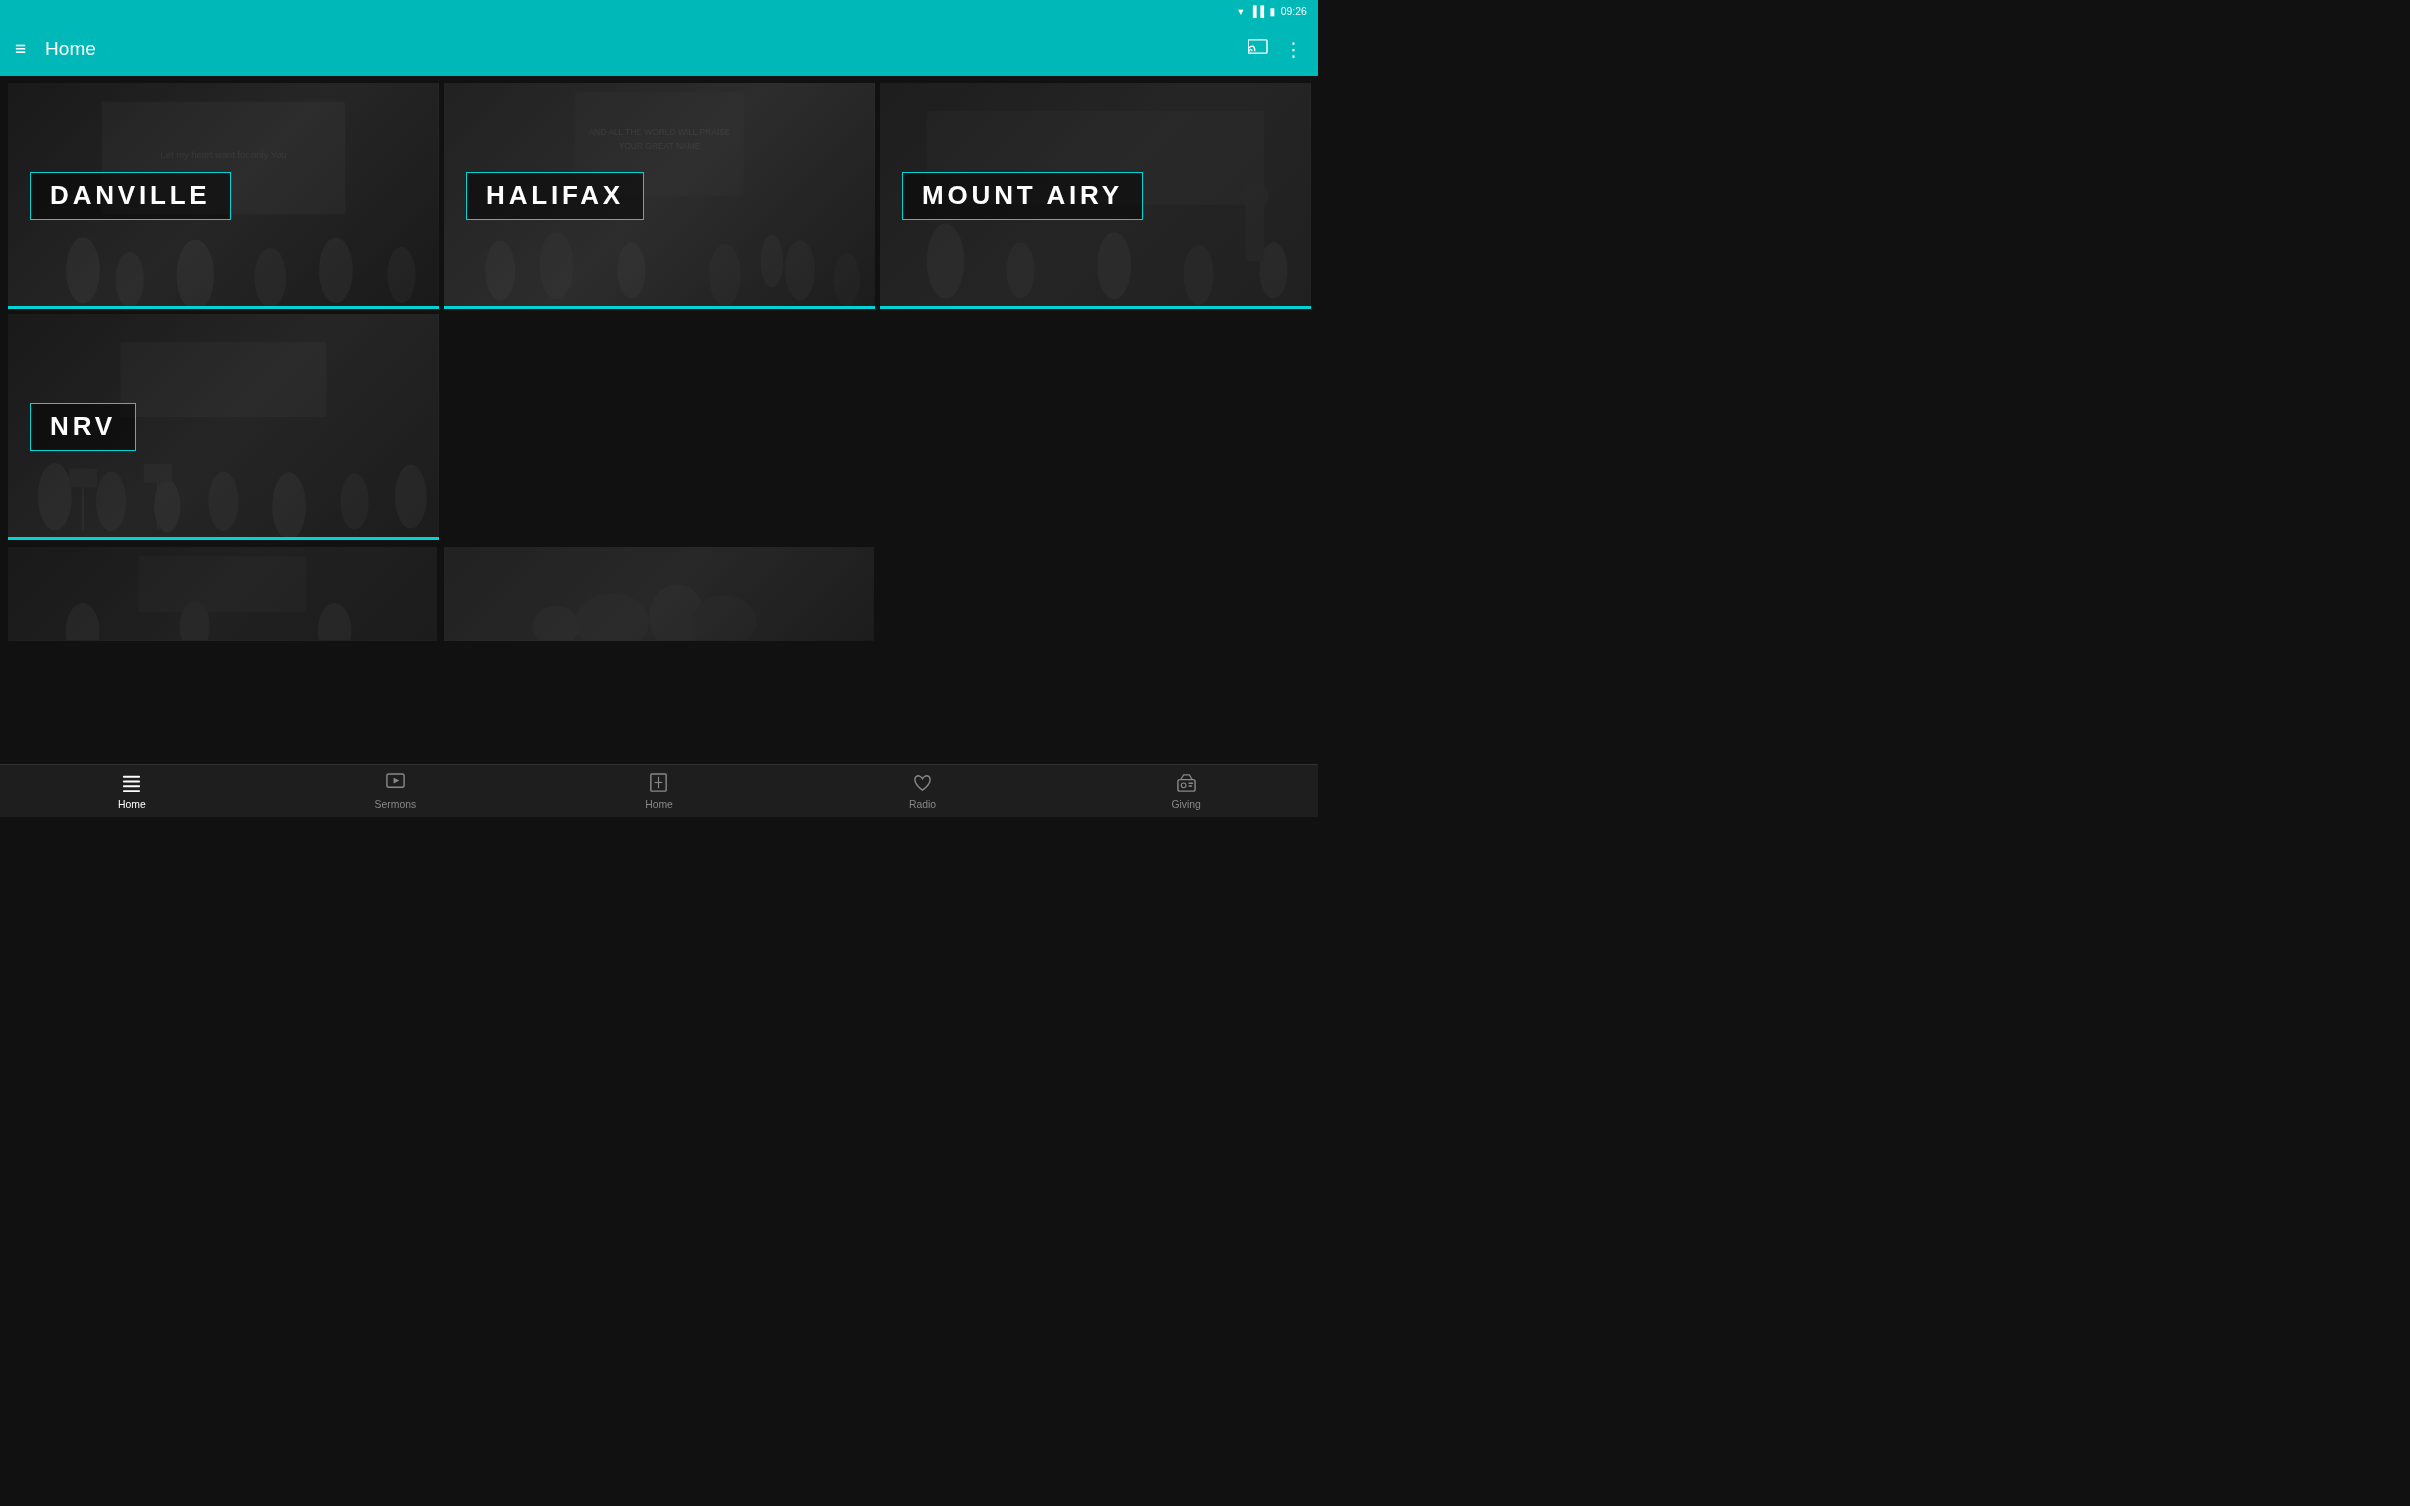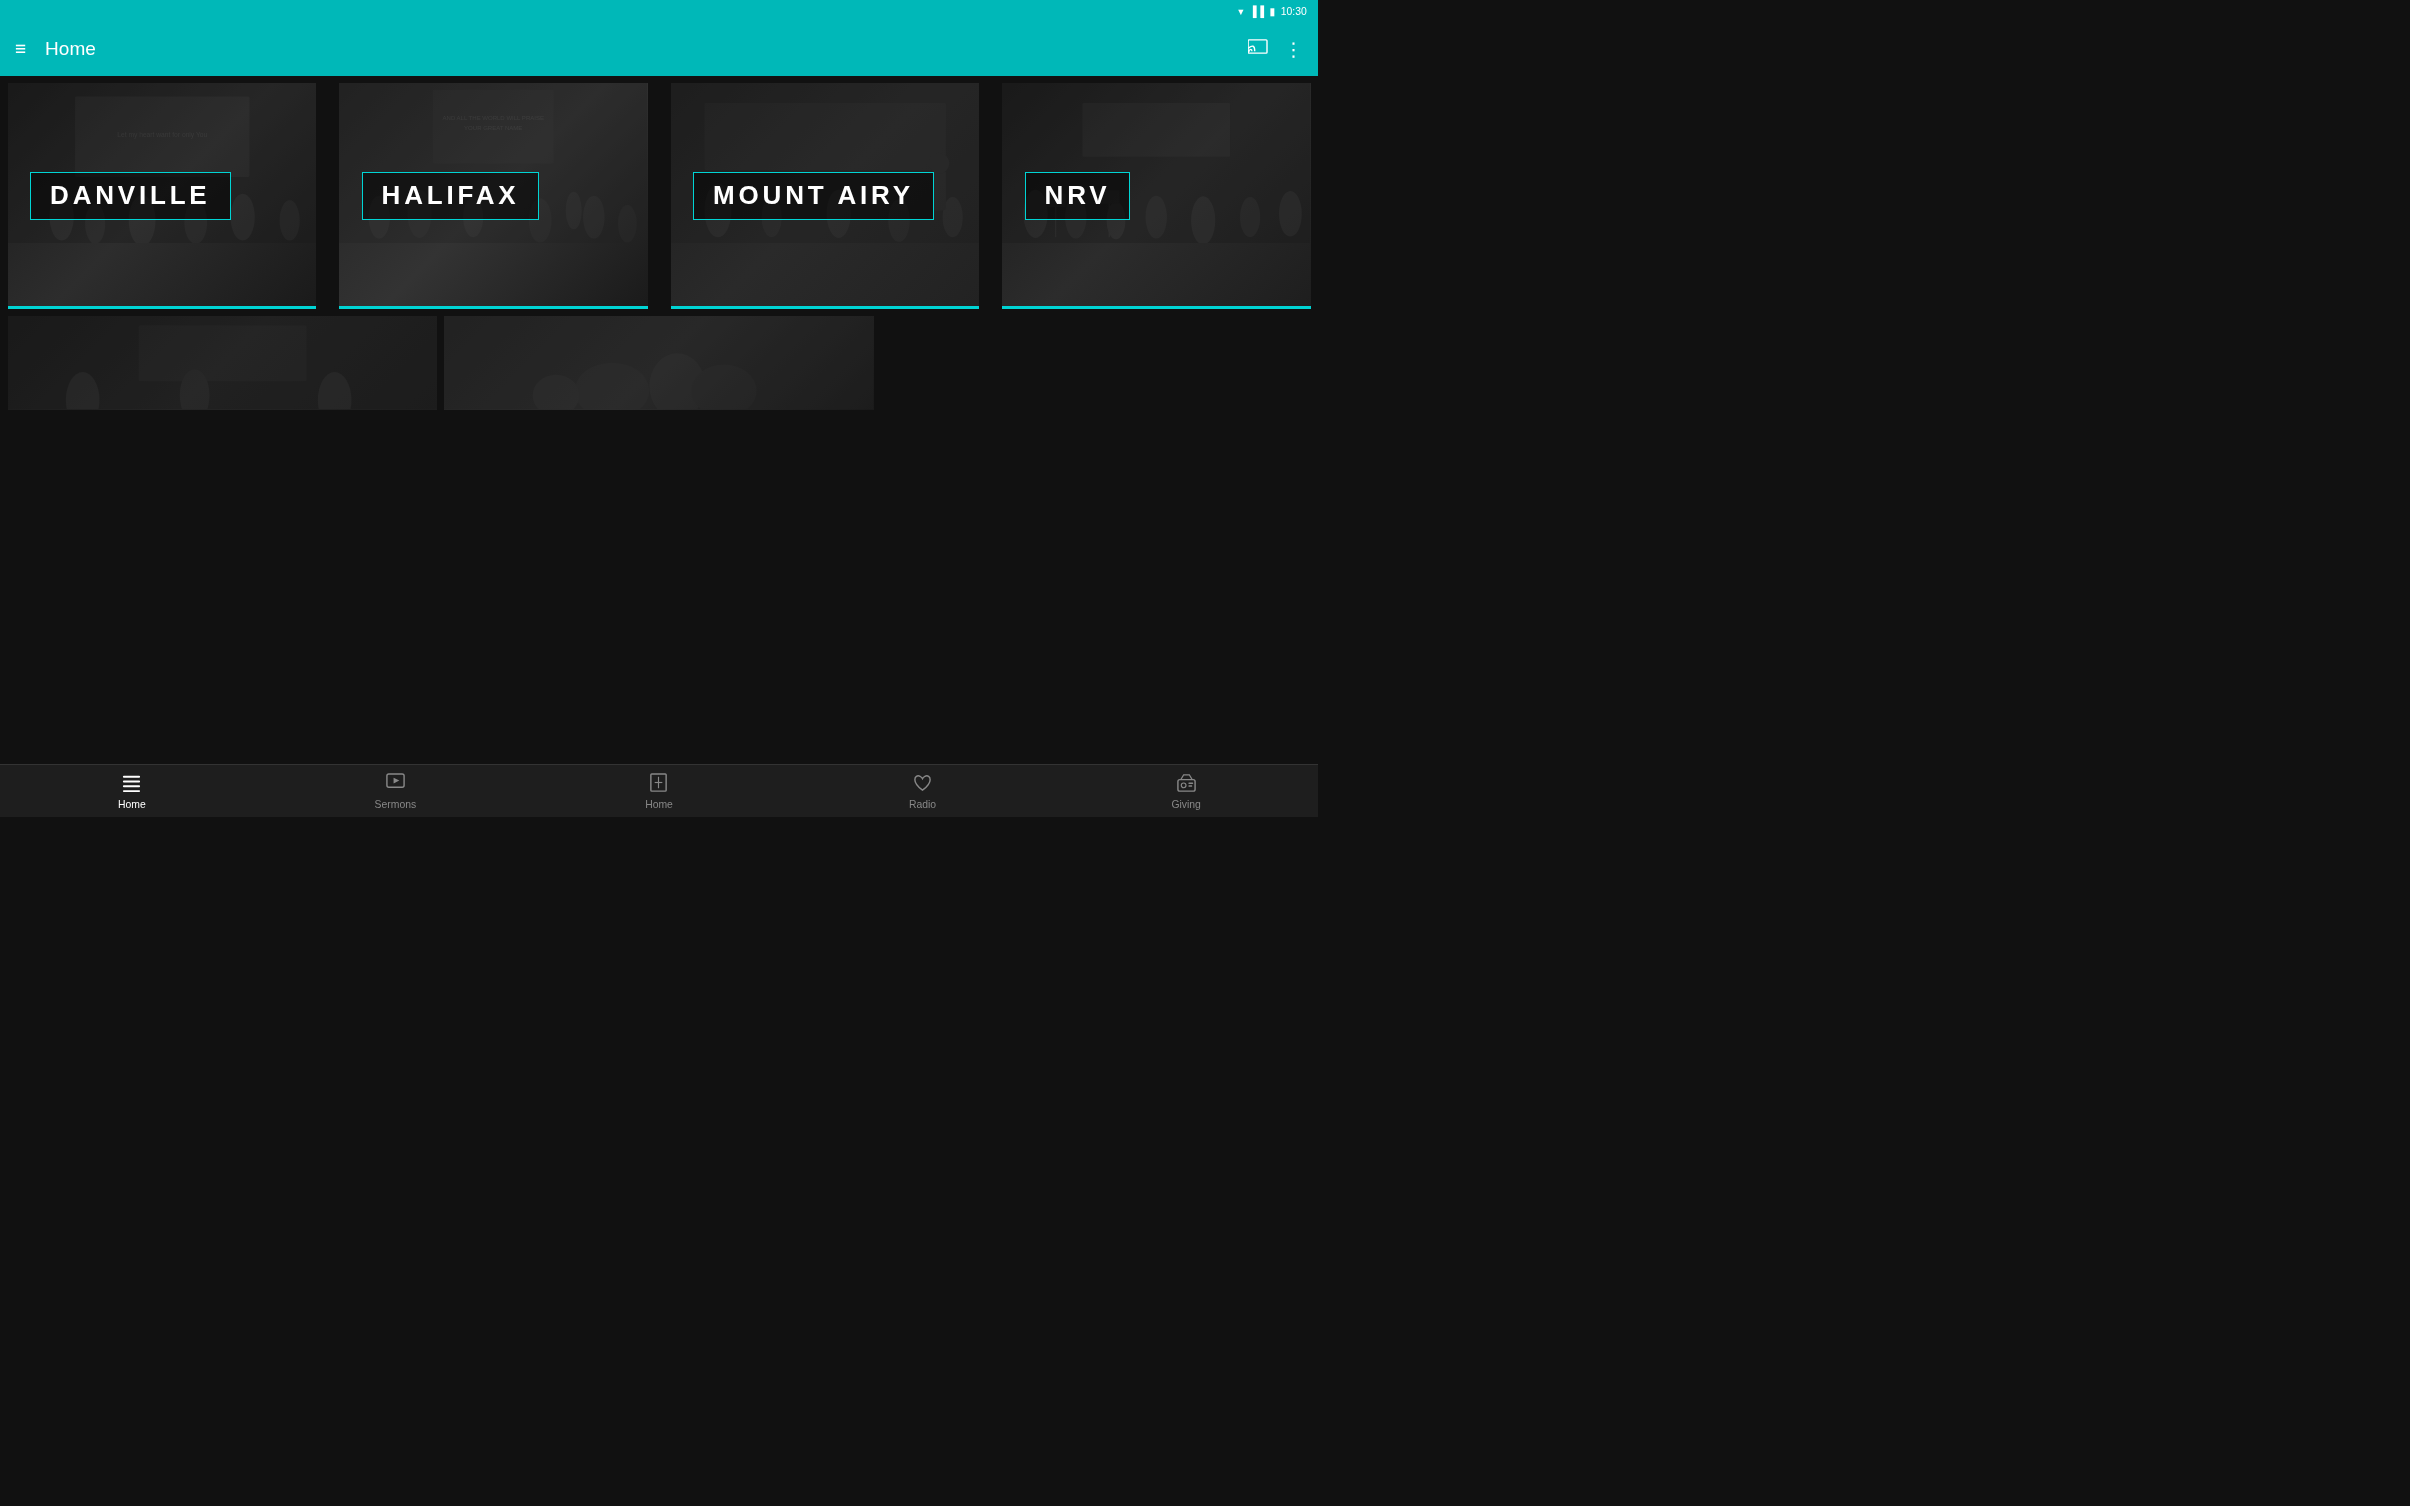--- a/index.html
+++ b/index.html
@@ -72,22 +72,22 @@
       top: 75px;
       left: 0; right: 0;
       bottom: 53px;
       background: #111;
       overflow: hidden;
     }
 
     
     .grid {
       display: grid;
-      grid-template-columns: repeat(4, 1fr);
-      gap: 23px;
+      grid-template-columns: repeat(3, 1fr);
+      gap: 5px;
       padding: 7.5px;
       text-align: center;
     }
 
     .grid-item {
       position: relative;
       height: 226px;
       background: #222;
       overflow: hidden;
       cursor: pointer;
@@ -190,21 +190,21 @@
     }
   </style>
 </head>
 <body>
 
 <div class="status-bar">
   <div class="status-icons">
     <span>▾</span>
     <span>▐▐</span>
     <span>▮</span>
-    <span>10:30</span>
+    <span>09:26</span>
   </div>
 </div>
 
 <div class="app-bar">
   <div class="hamburger-icon">≡</div>
   <div class="app-title">Home</div>
   <div class="app-bar-actions">
     <div class="action-icon">
       <svg width="21" height="17" viewBox="0 0 22 18" fill="white">
         <rect x="0" y="2" width="20" height="14" rx="1" fill="none" stroke="white" stroke-width="1.5"></rect>

